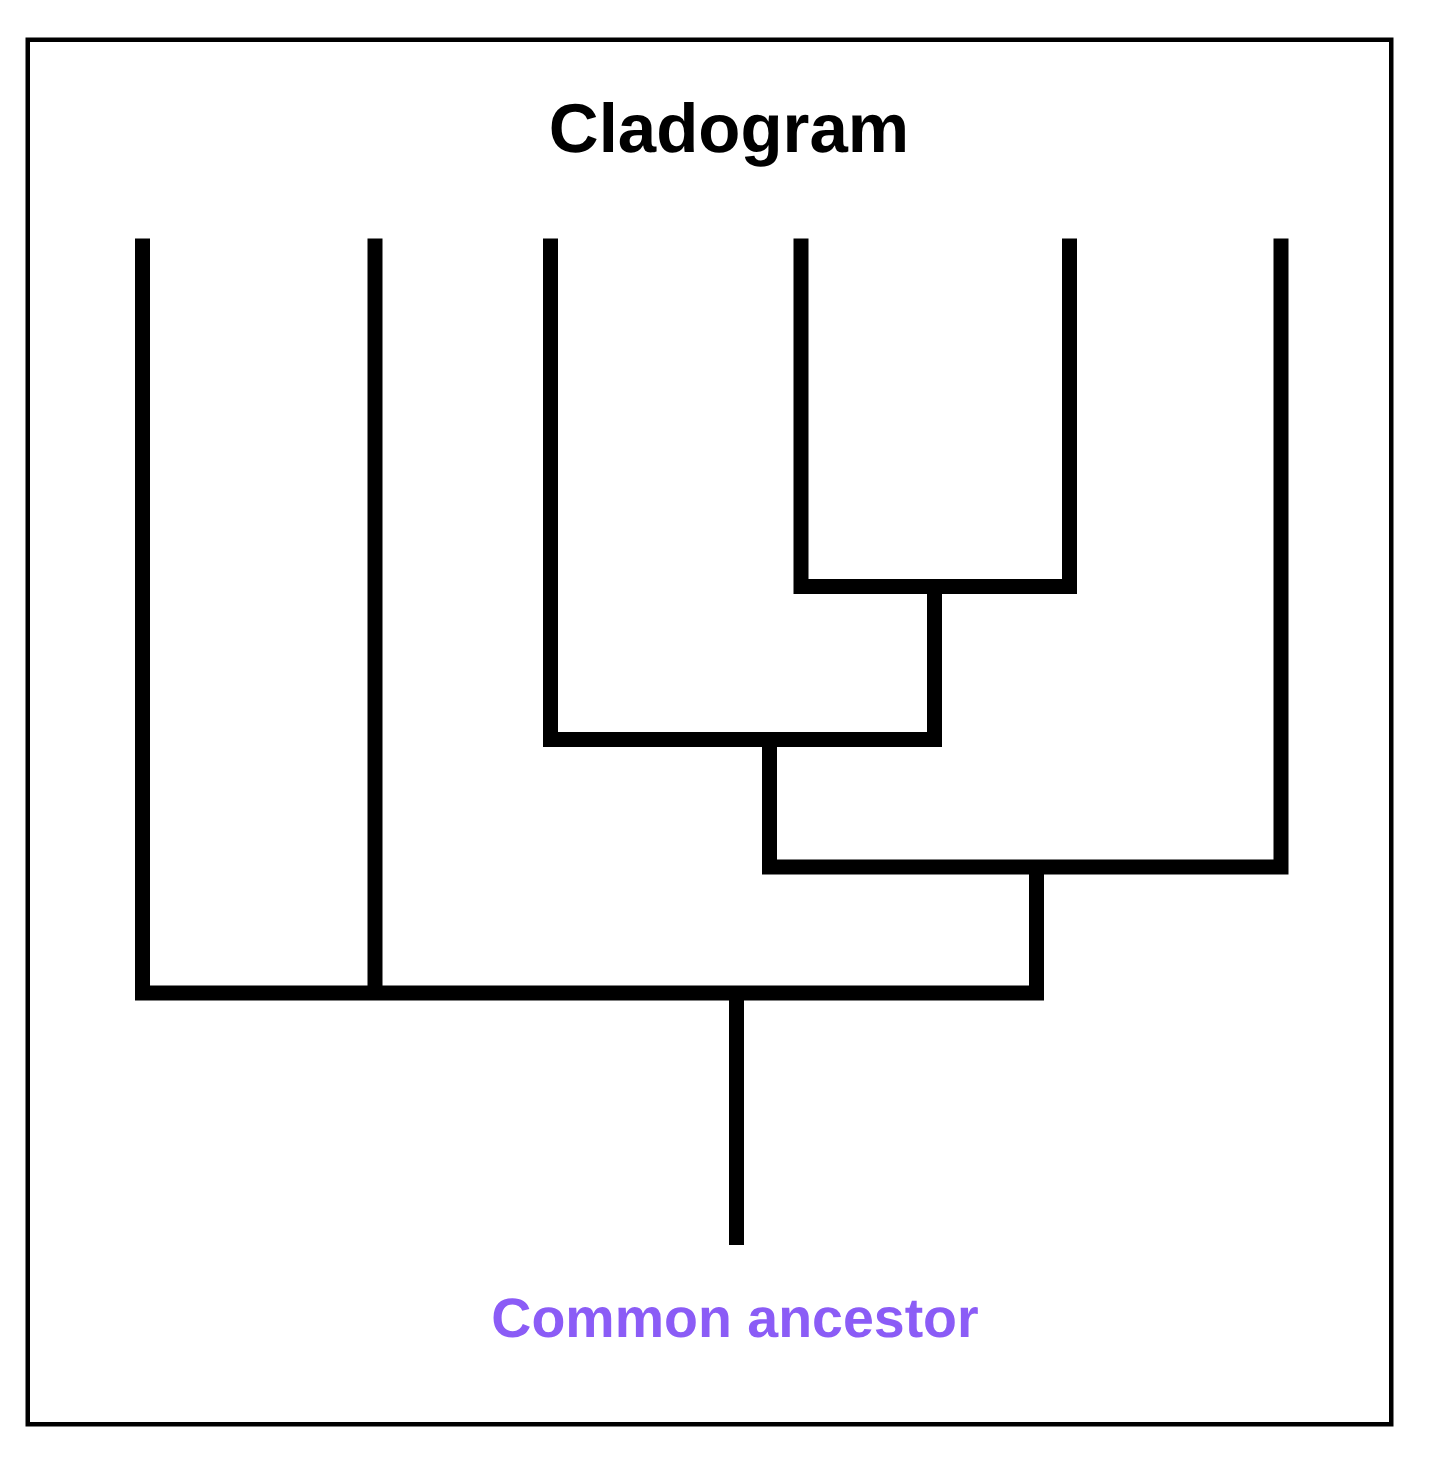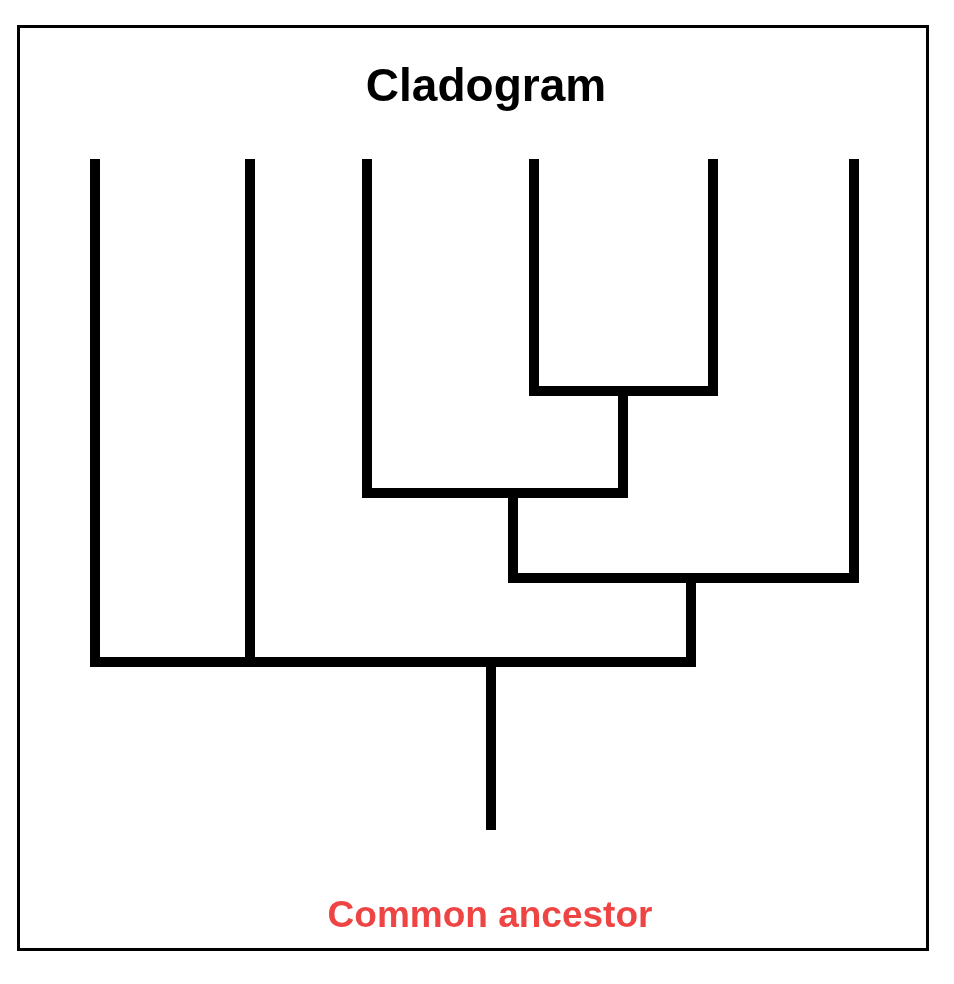--- a/index.html
+++ b/index.html
@@ -36,27 +36,27 @@
     transform: translateX(-50%);
     font-size: 46px;
     font-weight: bold;
     line-height: 1;
     color: #000000;
     white-space: nowrap;
     margin-left: 13px;
   }
   .root-label {
     position: absolute;
-    top: 896px;
+    top: 860px;
     left: 490px;
     transform: translateX(-50%);
     font-size: 37px;
     font-weight: bold;
     line-height: 1;
-    color: #ef4444;
+    color: #8b5cf6;
     white-space: nowrap;
   }
 </style>
 </head>
 <body>
 
 <div class="frame"></div>
 
 <svg class="tree-svg" id="tree-svg" width="954" height="984" viewBox="0 0 954 984">
     <polyline points="534,159 534,391 713,391 713,159" fill="none" stroke="#000000" stroke-width="10" stroke-linejoin="miter" stroke-linecap="butt"></polyline>

